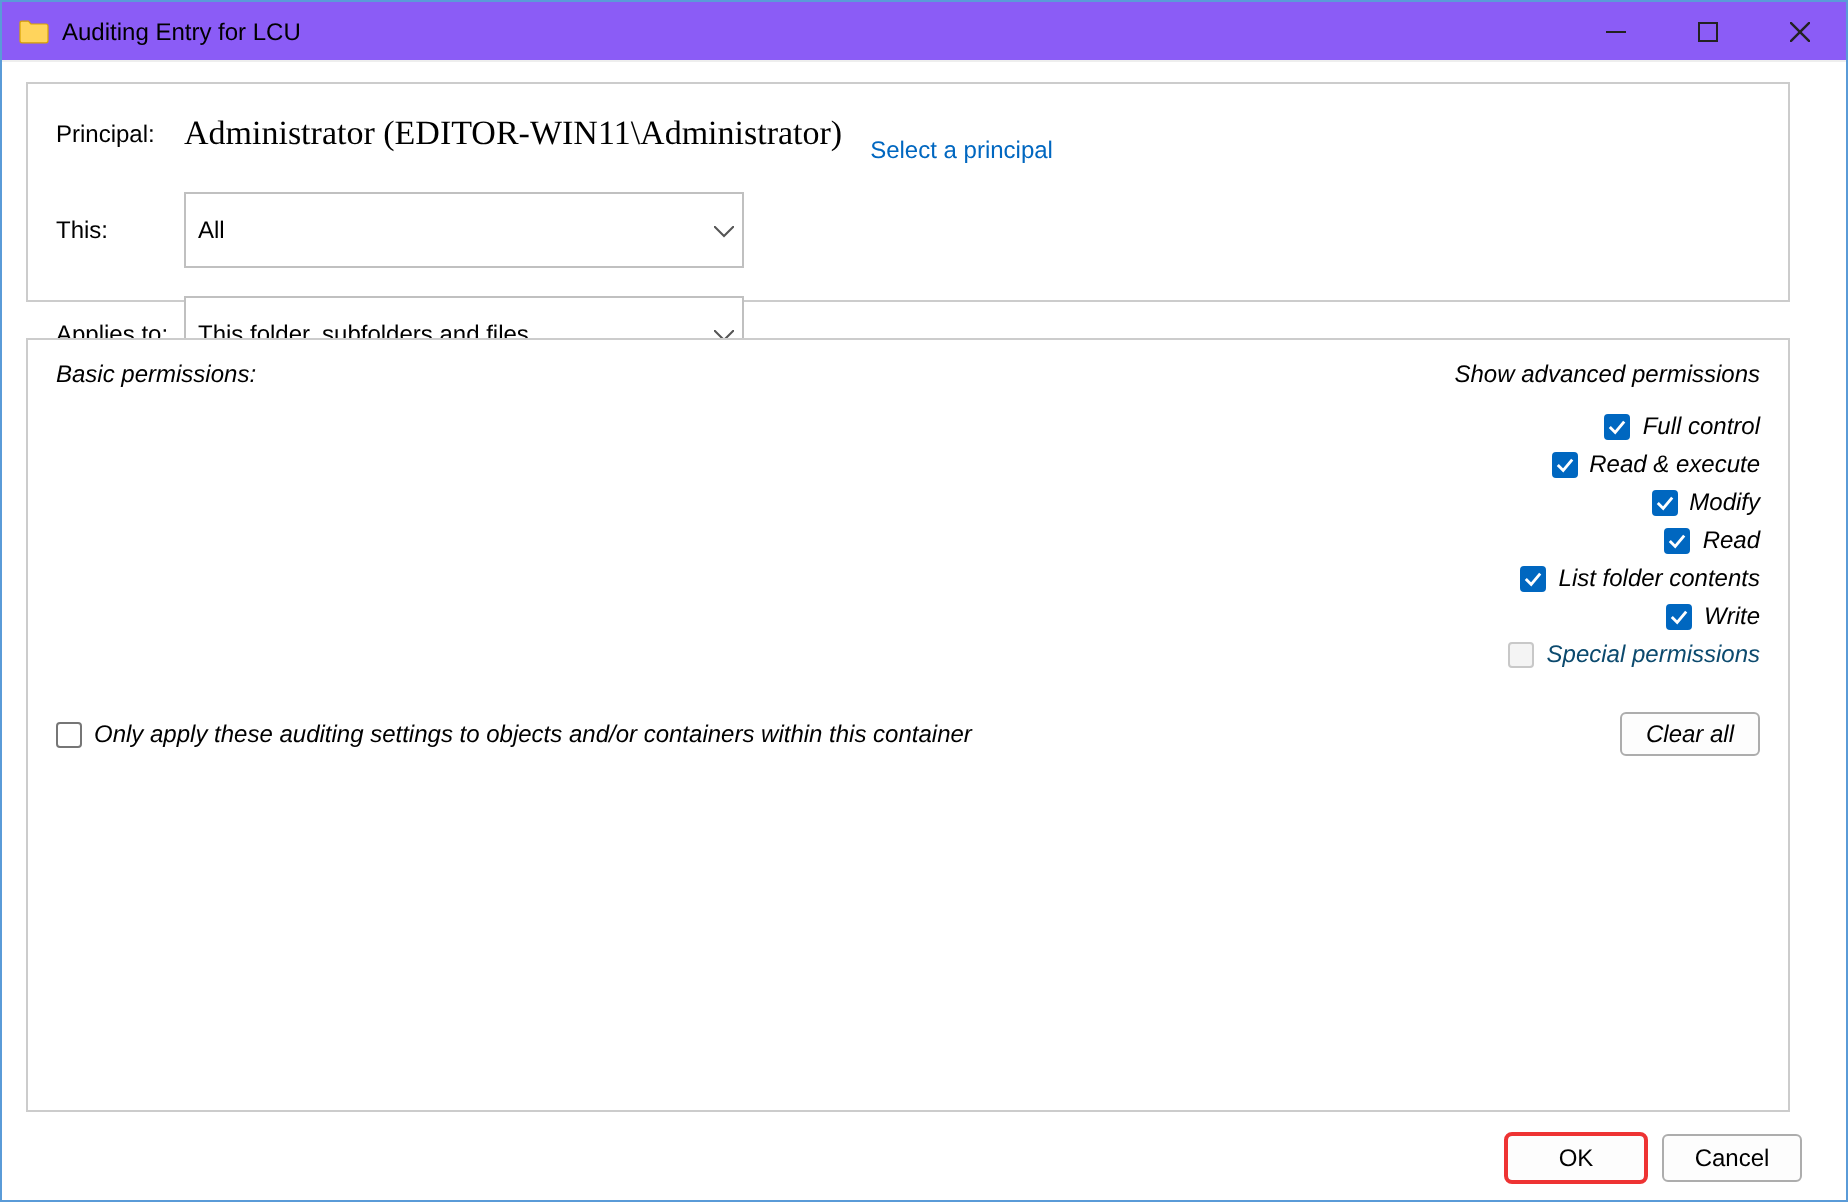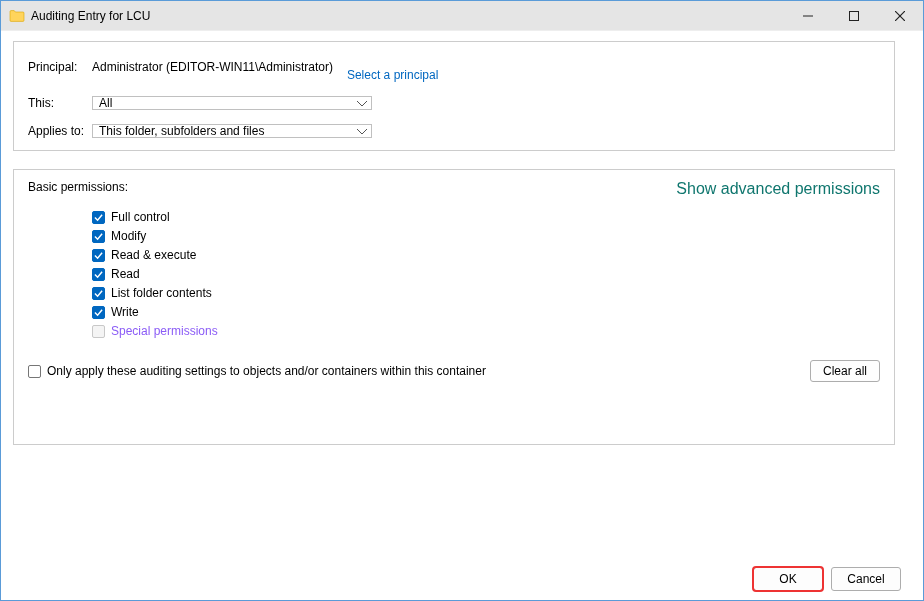--- a/index.html
+++ b/index.html
@@ -14,78 +14,78 @@
     overflow: hidden;
     border: 1px solid #5a9bd8;
     position: relative;
   }
   
   .titlebar {
     height: 30px;
     display: flex;
     align-items: center;
     padding-left: 8px;
-    background: #e5e5e5;
+    background: #8b5cf6;
     border-bottom: 1px solid #eee;
   }
   .titlebar .icon { width:16px; height:16px; margin-right:6px; display:flex; align-items:center; justify-content:center; }
   .titlebar .title { flex: 0 0 auto; font-size: 12px; }
   .titlebar .spacer { flex:1; }
   .win-controls { display:flex; height:100%; }
   .win-btn {
     width:46px; height:100%; display:flex; align-items:center; justify-content:center;
     background:transparent; border:none; cursor:default;
   }
   .win-btn svg { pointer-events:none; }
   
   .content { padding: 10px 28px 0 12px; }
   .panel {
     border: 1px solid #ccc;
     padding: 10px 14px 14px 14px;
     margin-bottom: 18px;
     background:#fff;
   }
   .panel.top { height: 110px; }
-  .panel.mid { height: 276px; position:relative; }
+  .panel.mid { height: 387px; position:relative;font-style:italic; }
   .row { display:flex; align-items:center; margin-bottom:14px; }
   .row .label { width: 64px; font-size:12px; }
-  .principal-val { font-size:12px; }
+  .principal-val { font-size:17px;font-family:Liberation Serif, serif; }
   .link { color:#0067c0; cursor:pointer; margin-left:14px; font-size:12px;margin-top:16px; }
   .select-box {
     border:1px solid #c0c0c0;
-    height:14px;
+    height:38px;
     width:280px;
     padding:2px 22px 2px 6px;
     font-size:12px;
     background:#fff;
     position:relative;
     display:flex; align-items:center;
   }
   .select-box .chev {
     position:absolute; right:4px; top:50%; transform:translateY(-50%);
   }
   .section-head {
     font-size:12px;
     margin-bottom:12px;
     display:flex;
     justify-content:space-between;
     align-items:flex-start;
   }
-  .adv-link { color:#0f766e; cursor:pointer; font-size:16px; }
+  .adv-link { color:#000000; cursor:pointer; font-size:12px; }
   .perm-list { margin-left:64px; }
-  .perm-item { display:flex; align-items:center; margin-bottom:5px; font-size:12px; }
+  .perm-item { display:flex; align-items:center; margin-bottom:5px; font-size:12px;justify-content:flex-end; }
   .chk {
     width:13px; height:13px; margin-right:6px; display:inline-flex; align-items:center; justify-content:center;
     border:1px solid #767676; border-radius:2px; background:#fff;
   }
   .chk.checked { background:#0067c0; border-color:#0067c0; }
   .chk.checked svg { display:block; }
   .chk svg { display:none; }
   .chk.disabled { border-color:#c8c8c8; background:#f4f4f4; }
-  .perm-item.disabled { color:#8b5cf6; }
+  .perm-item.disabled { color:#0c4a6e; }
   .only-row {
     display:flex; align-items:center; justify-content:space-between;
     margin-top:22px;
   }
   .only-left { display:flex; align-items:center; }
   .btn {
     border:1px solid #adadad; background:#fdfdfd;
     font-size:12px; padding:4px 14px; border-radius:3px;
     cursor:default; min-width:70px; text-align:center;
   }
@@ -175,29 +175,29 @@
             </svg>
           </span>
           <span>Full control</span>
         </div>
         <div class="perm-item">
           <span class="chk checked">
             <svg width="9" height="9" viewBox="0 0 10 10">
               <path d="M1 5 L4 8 L9 2" stroke="#fff" stroke-width="1.6" fill="none"></path>
             </svg>
           </span>
+          <span>Read &amp; execute</span>
+        </div>
+        <div class="perm-item">
+          <span class="chk checked">
+            <svg width="9" height="9" viewBox="0 0 10 10">
+              <path d="M1 5 L4 8 L9 2" stroke="#fff" stroke-width="1.6" fill="none"></path>
+            </svg>
+          </span>
           <span>Modify</span>
-        </div>
-        <div class="perm-item">
-          <span class="chk checked">
-            <svg width="9" height="9" viewBox="0 0 10 10">
-              <path d="M1 5 L4 8 L9 2" stroke="#fff" stroke-width="1.6" fill="none"></path>
-            </svg>
-          </span>
-          <span>Read &amp; execute</span>
         </div>
         <div class="perm-item">
           <span class="chk checked">
             <svg width="9" height="9" viewBox="0 0 10 10">
               <path d="M1 5 L4 8 L9 2" stroke="#fff" stroke-width="1.6" fill="none"></path>
             </svg>
           </span>
           <span>Read</span>
         </div>
         <div class="perm-item">

